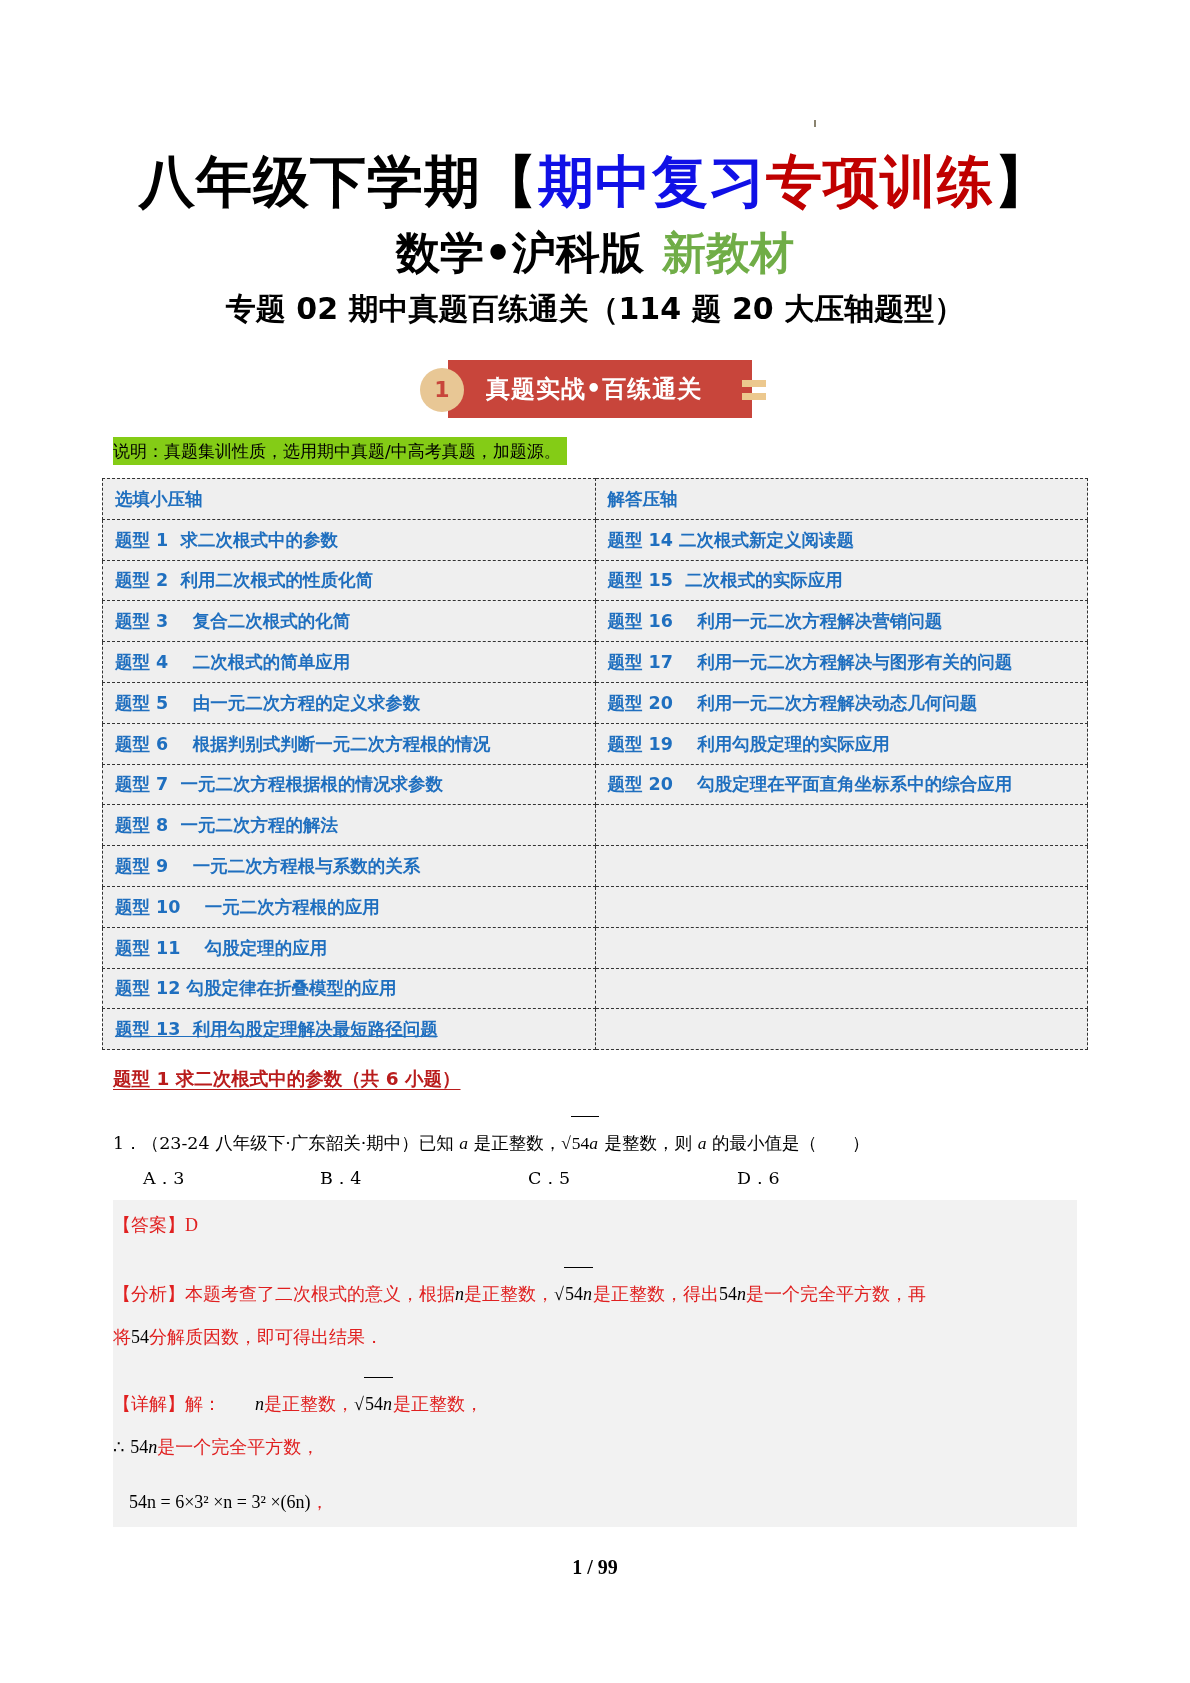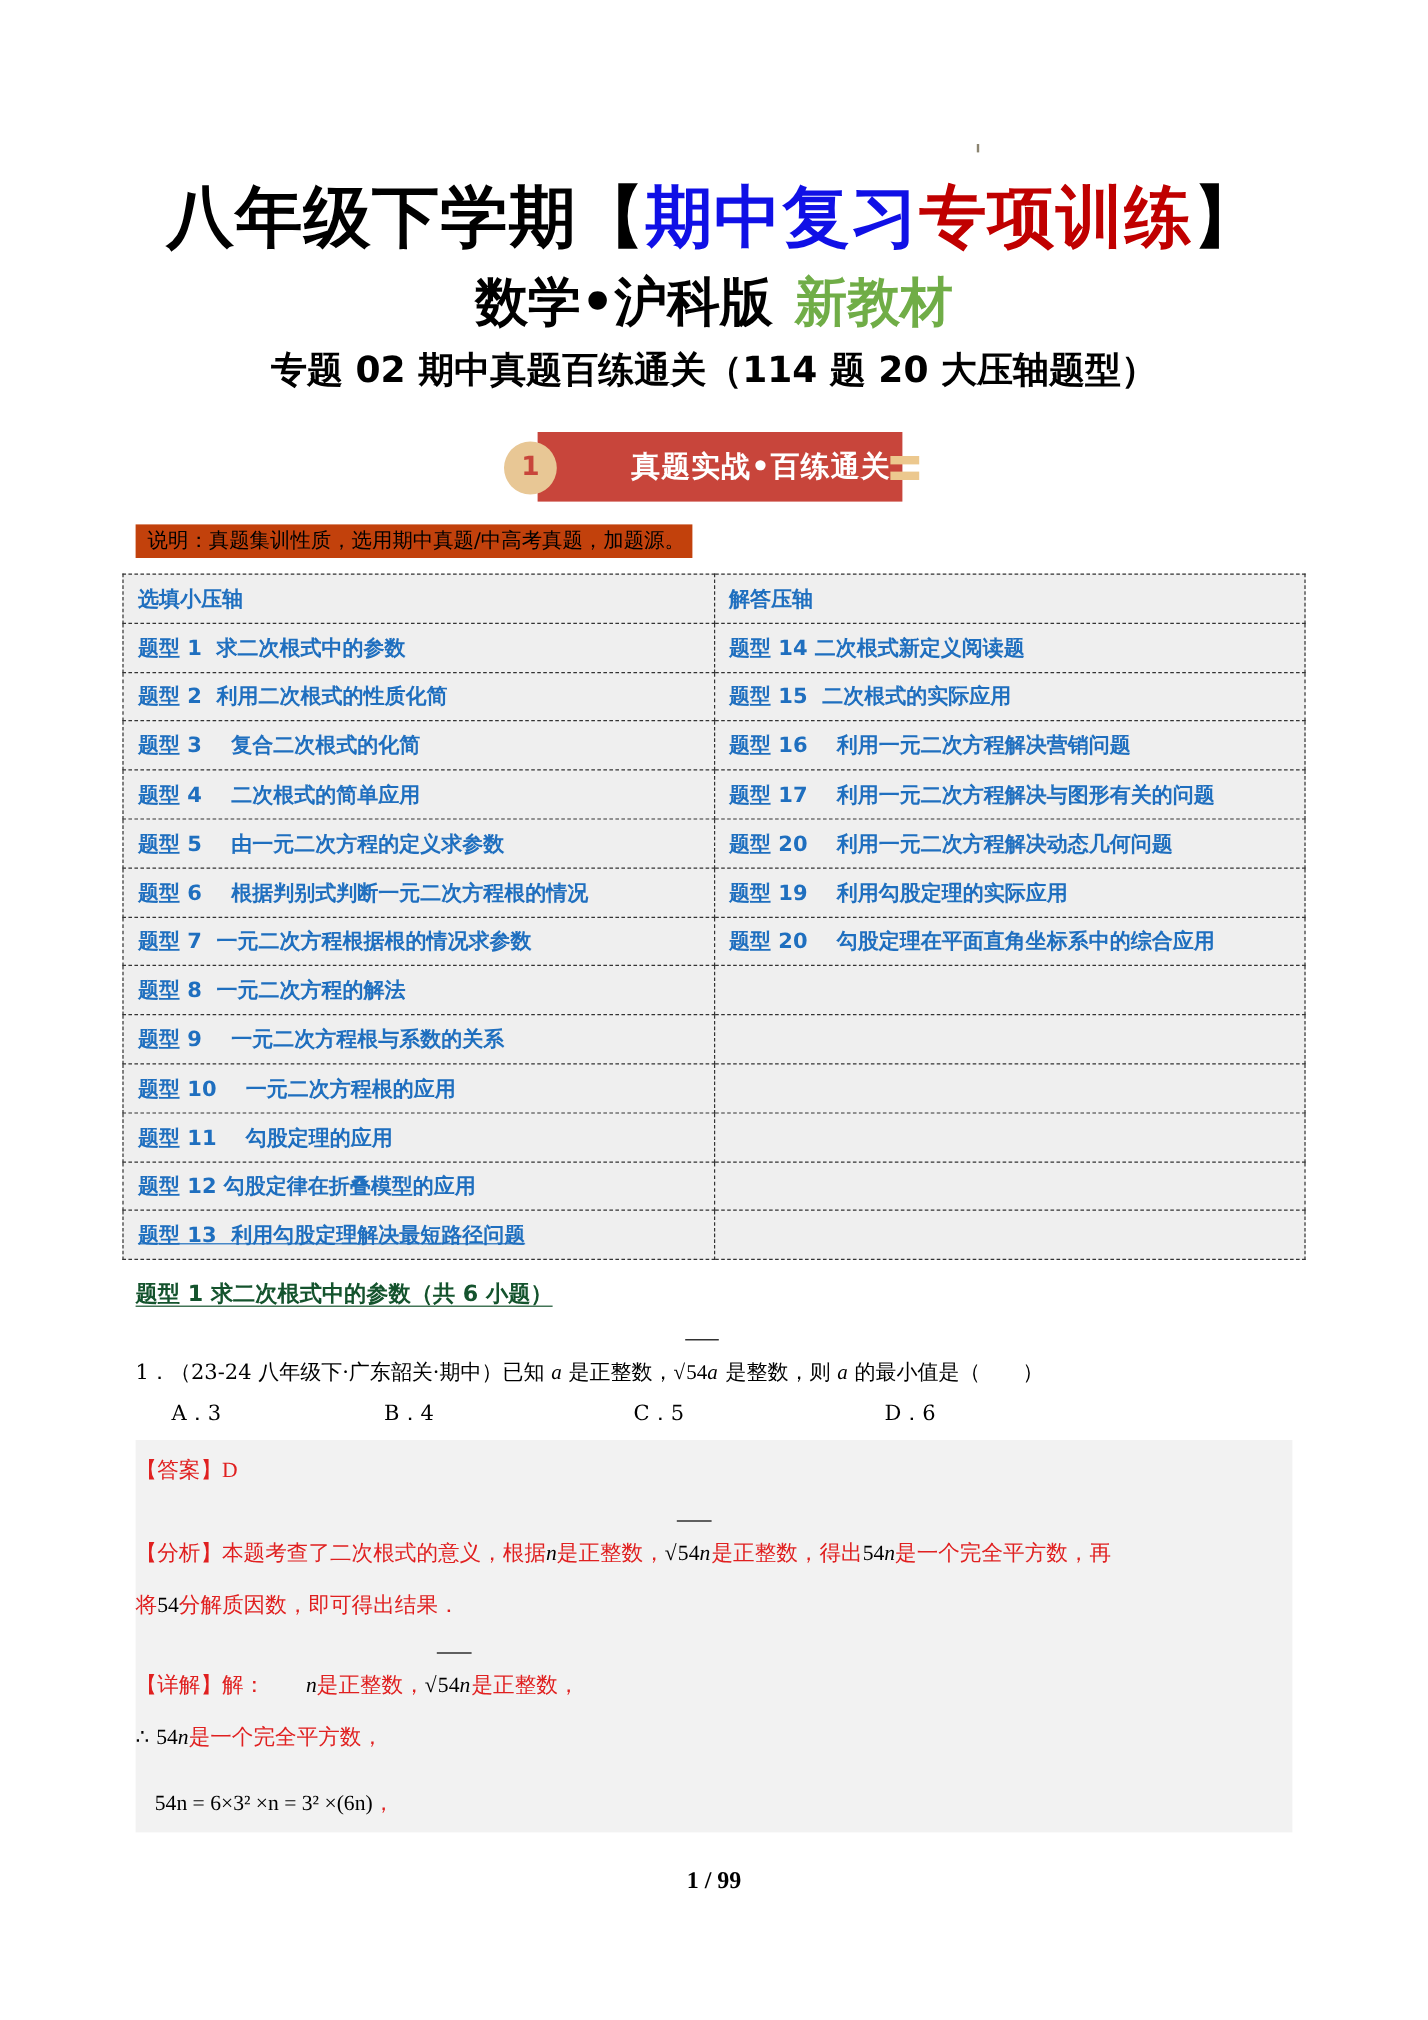--- a/index.html
+++ b/index.html
@@ -20,34 +20,34 @@
 
   .topic-line { left:0; width:1190px; top:290px; text-align:center; font-family:"DejaVu Sans", sans-serif;
                 font-weight:bold; font-size:30px; line-height:38px; white-space:nowrap; }
 
   .banner { left:420px; top:358px; width:350px; height:62px; }
   .banner-bar { position:absolute; left:28px; top:2px; width:304px; height:58px; background:#c8453b; }
   .banner-circle { position:absolute; left:0; top:10px; width:44px; height:44px; border-radius:50%;
                    background:#e8c795; color:#c8453b; font-family:"DejaVu Sans", sans-serif; font-weight:bold;
                    font-size:22px; line-height:44px; text-align:center; }
   .banner-text { position:absolute; left:66px; top:2px; height:74px; line-height:58px; color:#fff;
-                 font-family:"DejaVu Sans", sans-serif; font-weight:bold; font-size:24px; letter-spacing:1px; white-space:nowrap;margin-left:40px; }
+                 font-family:"DejaVu Sans", sans-serif; font-weight:bold; font-size:24px; letter-spacing:1px; white-space:nowrap; }
   .banner-deco { position:absolute; left:322px; width:24px; height:7px; background:#ecc88e; }
   .banner-deco.d1 { top:22px; } .banner-deco.d2 { top:35px; }
 
-  .note { left:113px; top:437px; height:28px; line-height:28px; background:#c2410c; padding:0 6px 0 10px;
+  .note { left:113px; top:437px; height:28px; line-height:28px; background:#84cc16; padding:0 6px 0 0;
           font-size:17px; white-space:nowrap; color:#000; }
 
   .toc-table { left:102px; top:478px; width:986px; border-collapse:collapse; background:#efefef; }
   .toc-table td { border:1px dashed #333; height:40.8px; padding:0 0 0 12px; width:50%;
                   color:#1f6fbf; font-family:"DejaVu Sans", sans-serif; font-weight:bold; font-size:17.5px;
                   vertical-align:middle; white-space:nowrap; box-sizing:border-box; }
 
   .section-heading { left:113px; top:1066px; font-family:"DejaVu Sans", sans-serif; font-weight:bold;
-                     font-size:18.5px; line-height:26px; color:#14532d; text-decoration:underline;
+                     font-size:18.5px; line-height:26px; color:#b91c1c; text-decoration:underline;
                      text-underline-offset:4px; white-space:nowrap; }
 
   .question { left:113px; top:1116px; font-size:17.5px; line-height:28px; white-space:nowrap; }
   .math { font-family:"Liberation Serif", serif; font-style:italic; }
   .num { font-family:"Liberation Serif", serif; }
   .sqrt { display:inline-block; font-family:"Liberation Serif", serif; }
   .sqrt .rad { display:inline-block; border-top:1.3px solid #000; padding:16px 1px; line-height:20px; }
 
   .option { top:1164px; font-size:17.5px; line-height:28px; white-space:nowrap; }
 

